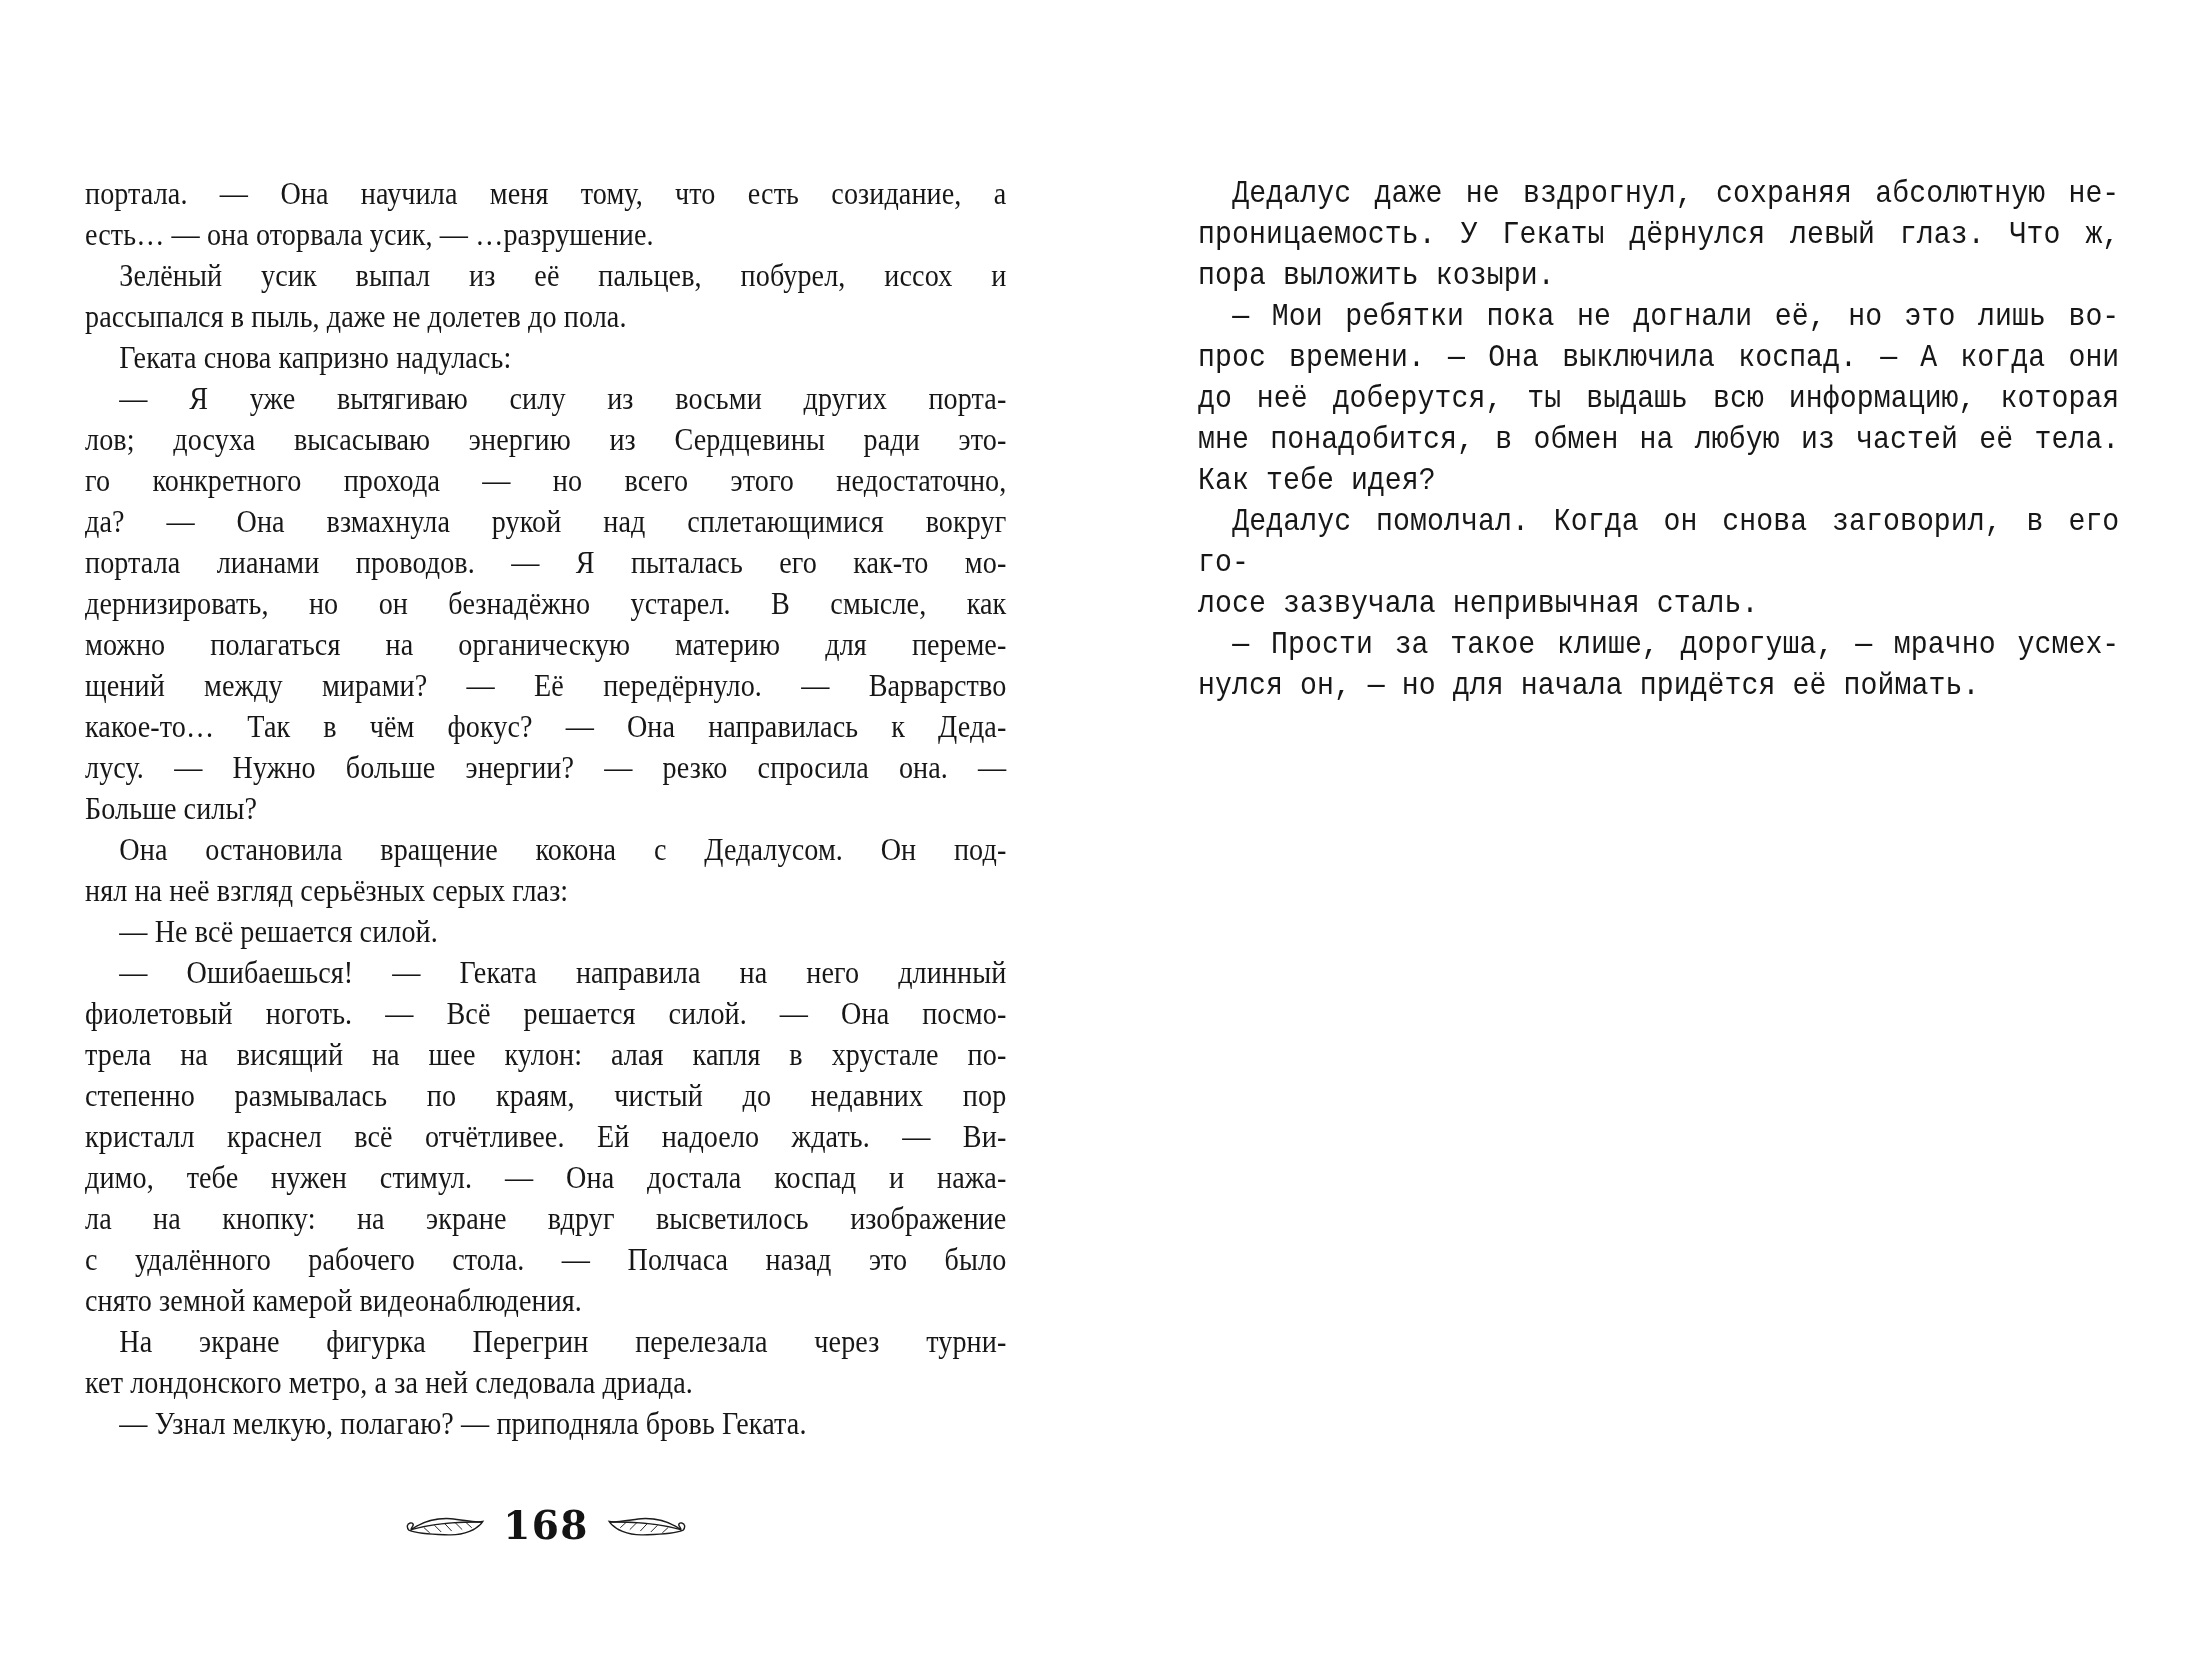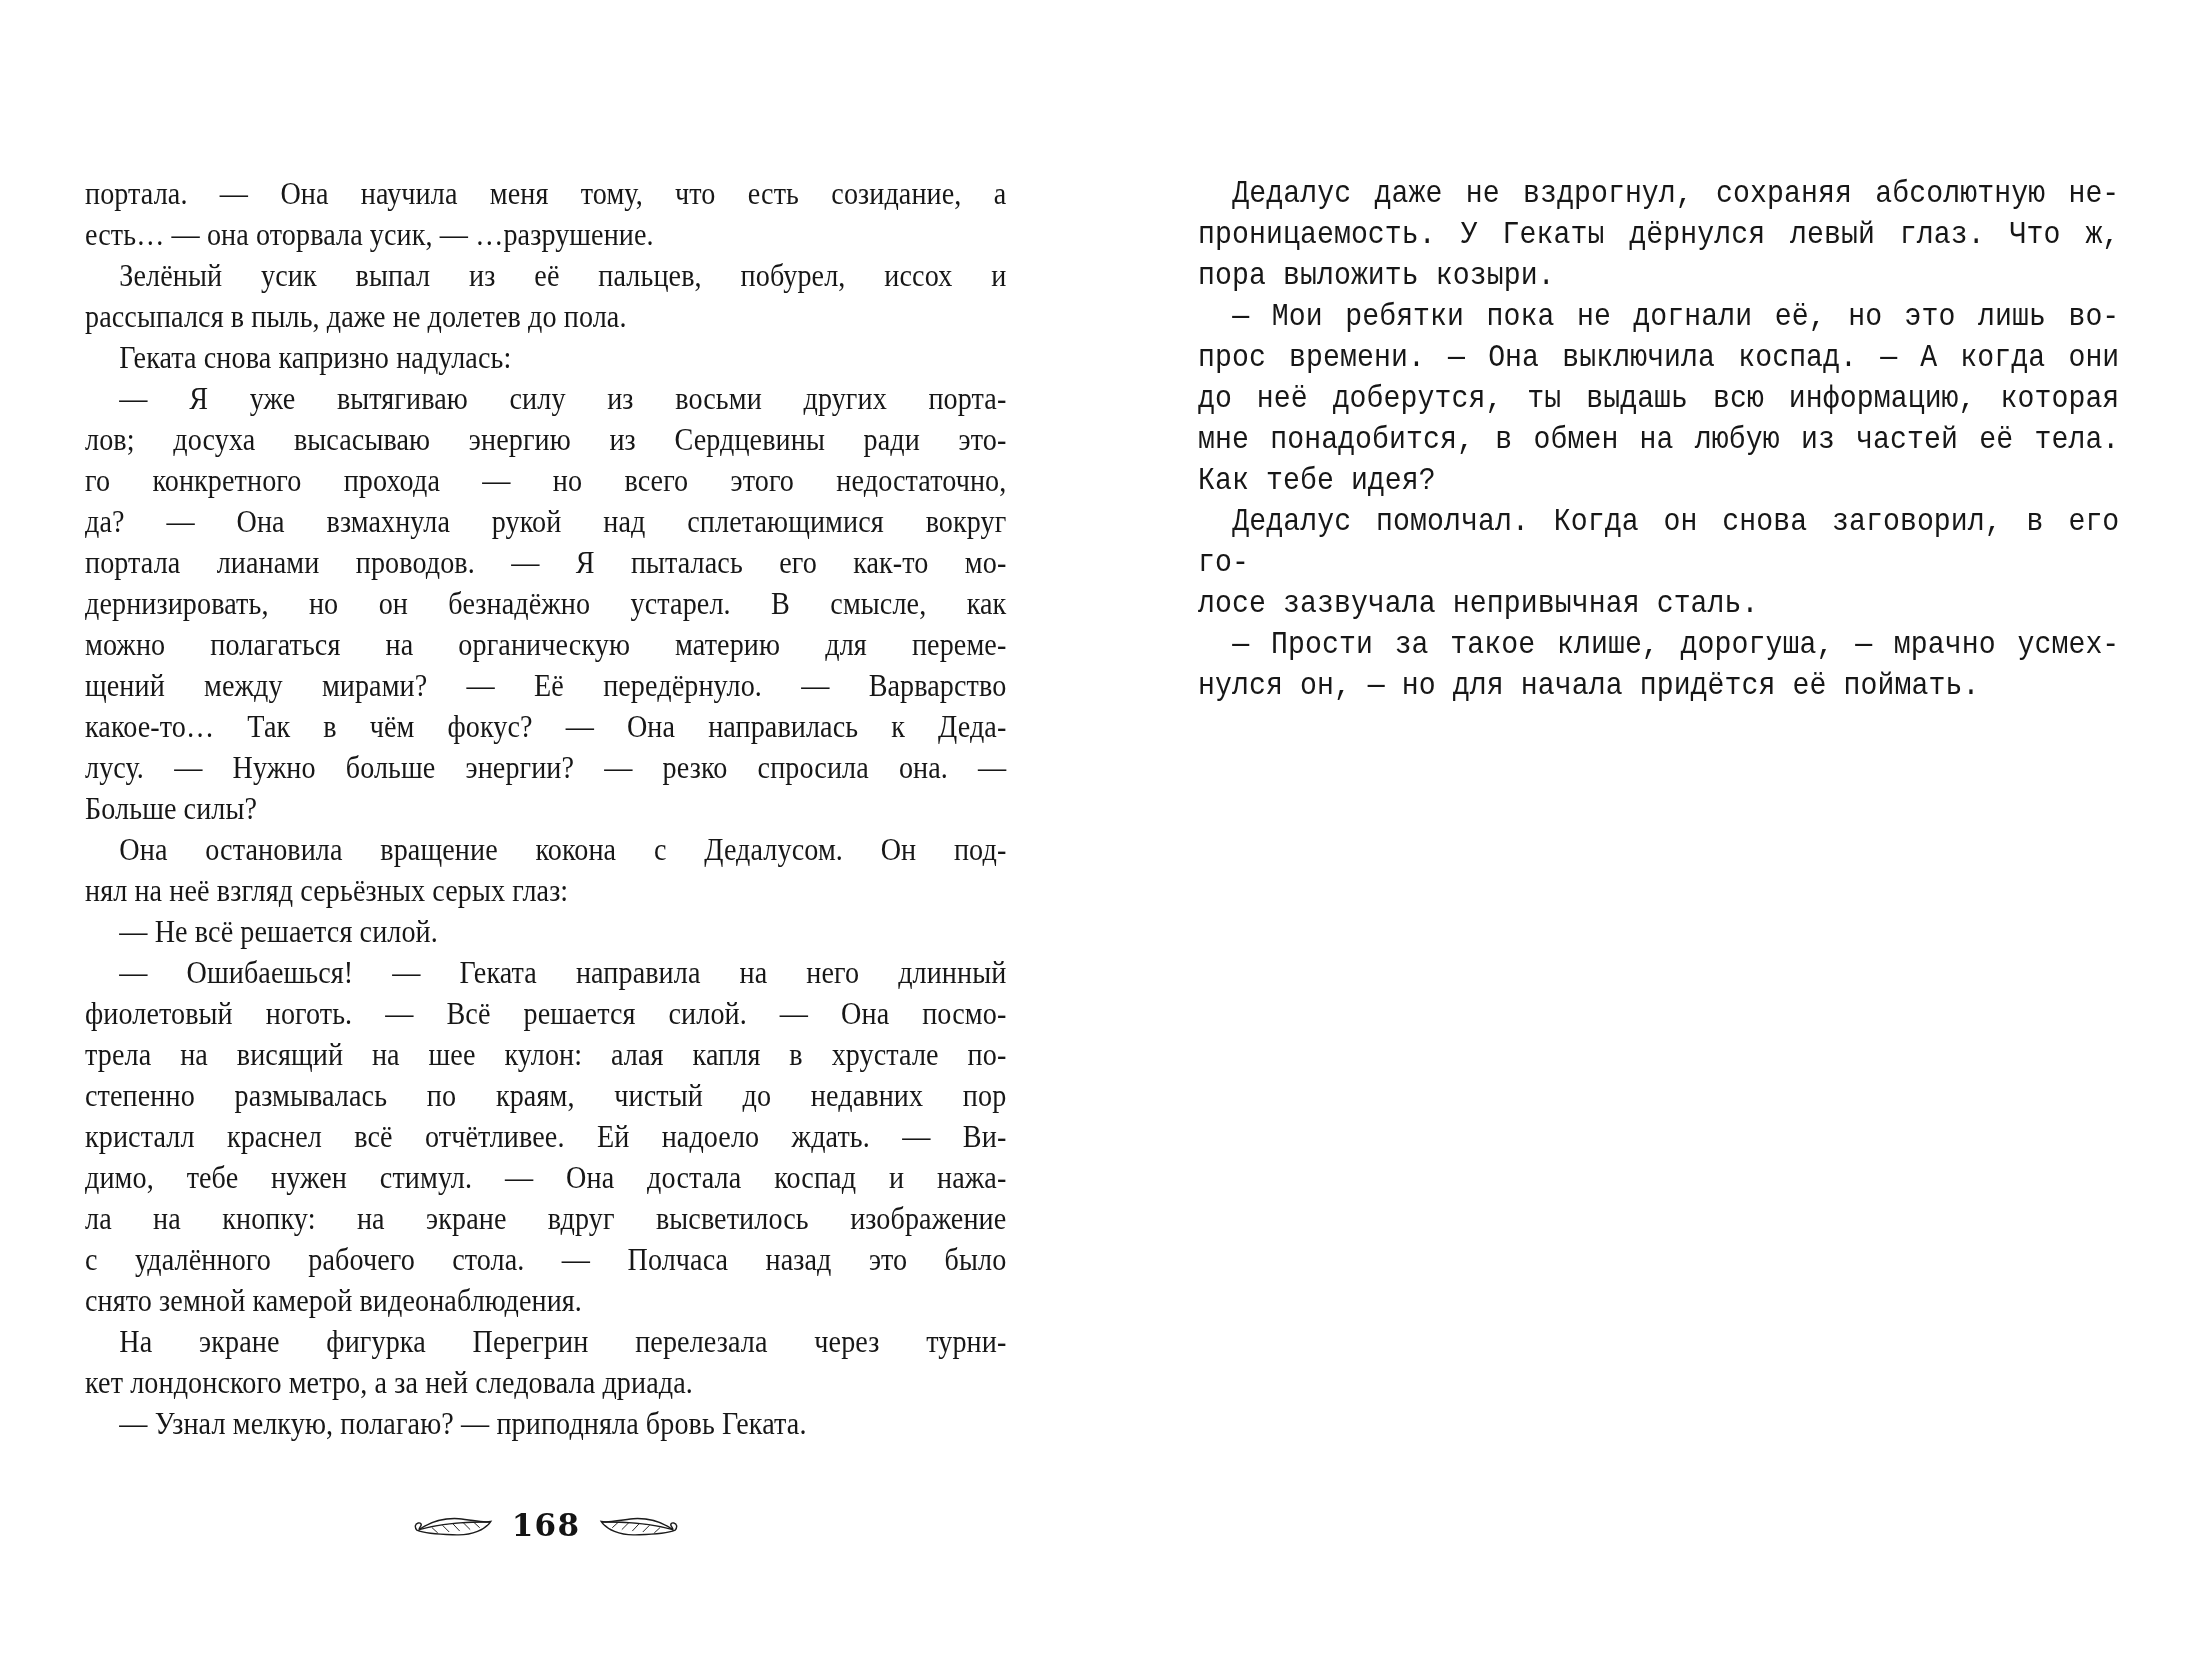--- a/index.html
+++ b/index.html
@@ -38,21 +38,21 @@
   .line.indent { text-indent:39px; }
 
   .footer {
     position:absolute;
     left:85px; top:1506px;
     width:922px; height:41px;
     display:flex; align-items:center; justify-content:center;
     gap:17.3px;
   }
   .pagenum {
-    font-size:31px;
+    font-size:39px;
     font-weight:700;
     font-family:"DejaVu Serif","Liberation Serif",serif;
     letter-spacing:1.3px;
     color:#141414;
     line-height:1;
     padding-bottom:2.7px;
   }
   .orn { display:inline-block; width:81px; height:28px; }
   .orn svg { display:block; width:100%; height:100%; }
   .orn.mirror svg { transform:scaleX(-1); }

